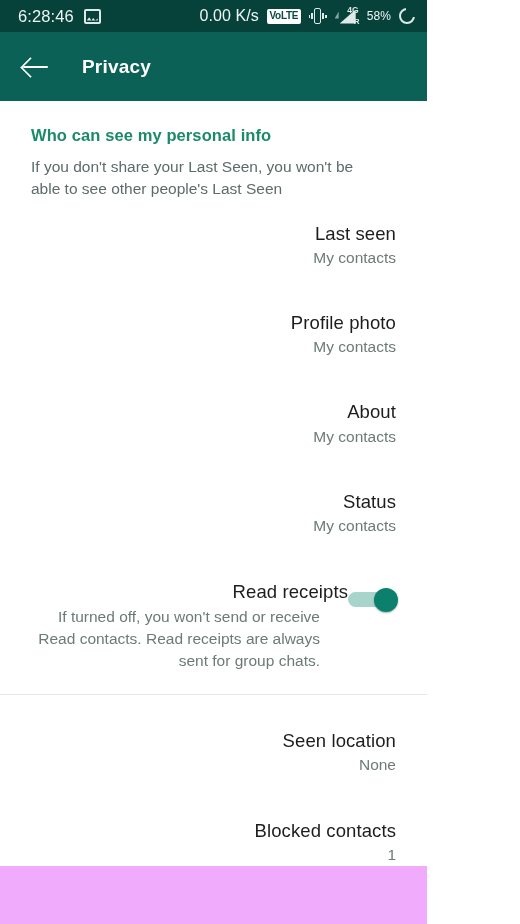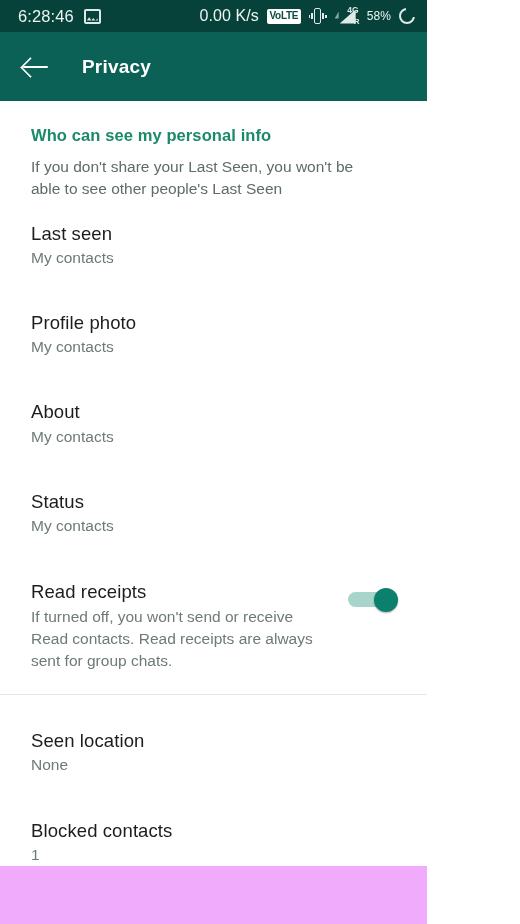--- a/index.html
+++ b/index.html
@@ -169,20 +169,21 @@
     font-size:15.5px;
     line-height:1.42;
     padding: 11px 58px 0 31px;
   }
 
   .row{
     padding: 0 31px;
     display:flex;
     align-items:flex-start;
     cursor:pointer;
+    text-align:right;
   }
   .row .texts{ flex:1 1 auto; min-width:0; }
 
   .row-title{
     color:#1d1d1d;
     font-size:18.5px;
     line-height:1.15;
     letter-spacing:.1px;
   }
   .row-sub{

